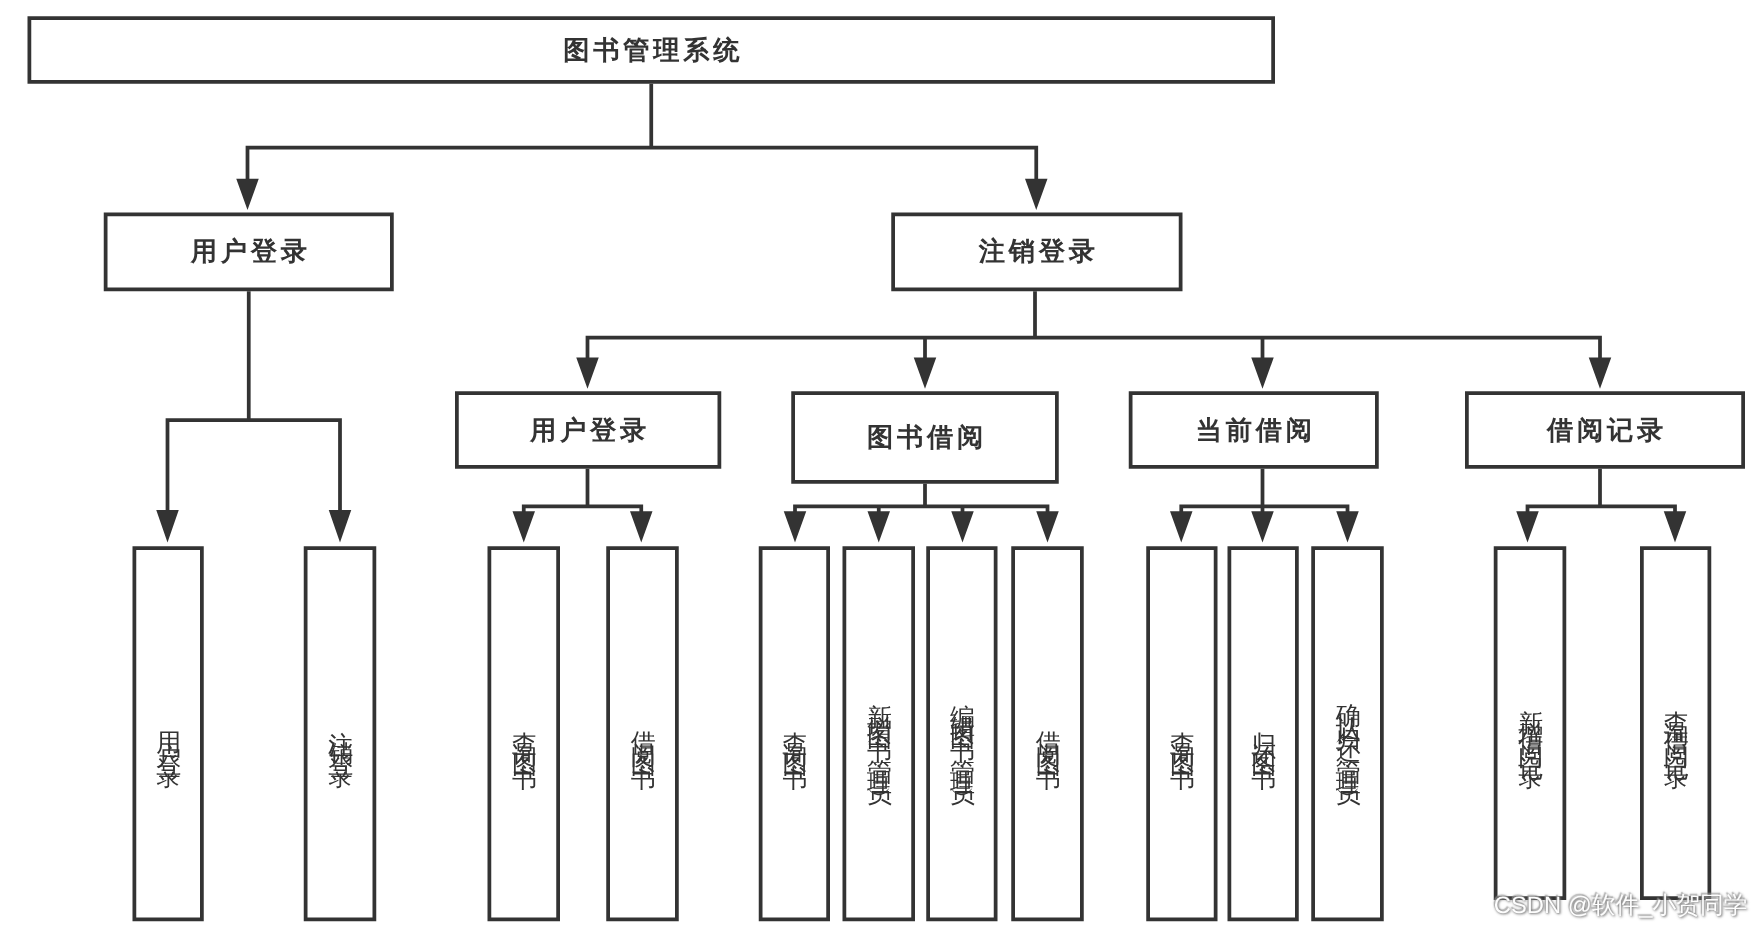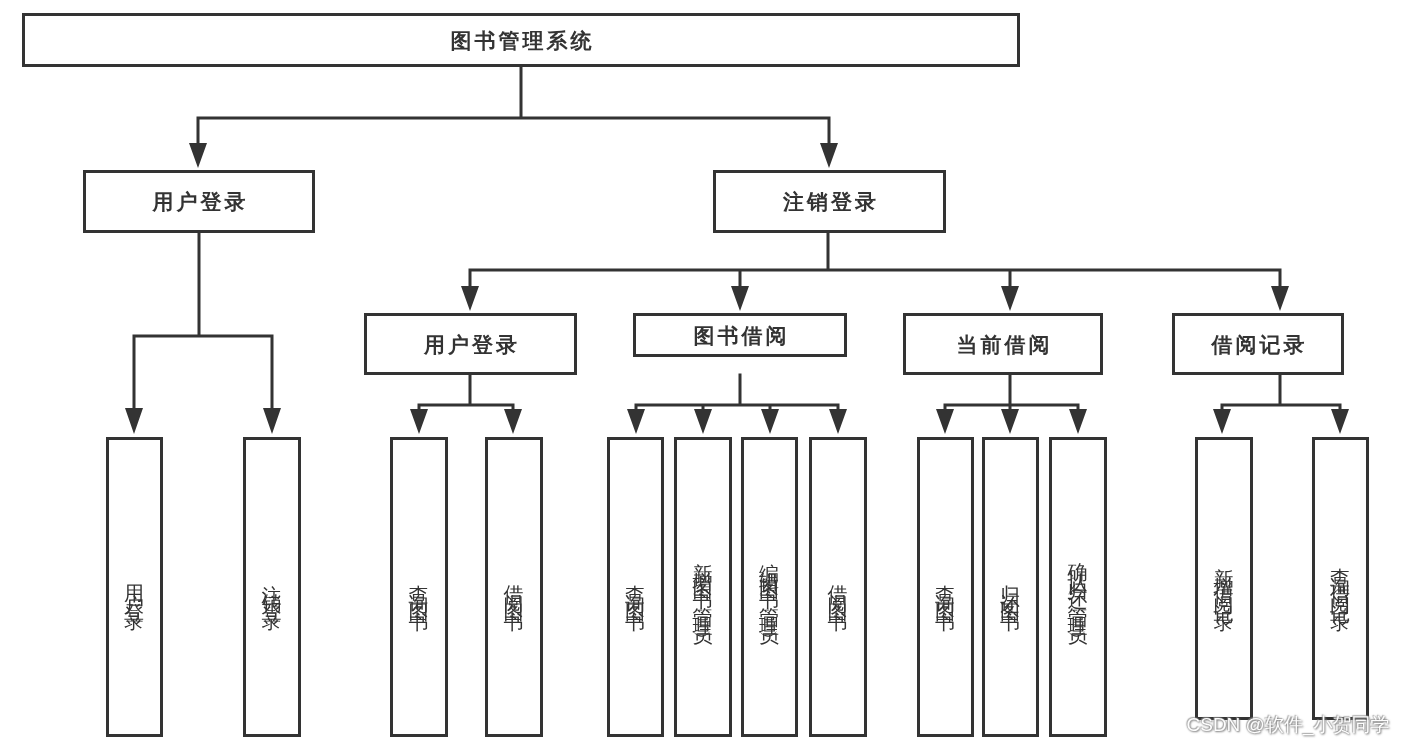--- a/index.html
+++ b/index.html
@@ -55,21 +55,21 @@
     letter-spacing: 9px;
     line-height: 1;
     color: #333333;
     white-space: nowrap;
   }
   .watermark {
     position: absolute;
     left: 1178px;
     top: 712px;
     width: 220px;
-    text-align: center;
+    text-align: right;
     font-size: 19px;
     line-height: 26px;
     color: #fdfdfd;
     text-shadow: 1px 1px 2px rgba(125,125,125,0.95),
                  -1px -1px 1px rgba(150,150,150,0.7),
                  0 0 2px rgba(130,130,130,0.9);
     white-space: nowrap;
     z-index: 10;
   }
 </style>
@@ -117,27 +117,27 @@
   <div class="hnode" style="left:83px;top:170px;width:232px;height:63px">
     <span class="hlabel">用户登录</span>
   </div>
   <div class="hnode" style="left:713px;top:170px;width:233px;height:63px">
     <span class="hlabel">注销登录</span>
   </div>
 
   <div class="hnode" style="left:364px;top:313px;width:213px;height:62px">
     <span class="hlabel">用户登录</span>
   </div>
-  <div class="hnode" style="left:633px;top:313px;width:214px;height:44px">
+  <div class="hnode" style="left:633px;top:313px;width:214px;height:74px">
     <span class="hlabel">图书借阅</span>
   </div>
   <div class="hnode" style="left:903px;top:313px;width:200px;height:62px">
     <span class="hlabel">当前借阅</span>
   </div>
-  <div class="hnode" style="left:1172px;top:313px;width:172px;height:62px">
+  <div class="hnode" style="left:1172px;top:313px;width:224px;height:62px">
     <span class="hlabel">借阅记录</span>
   </div>
 
   <div class="vnode" style="left:106px;top:437px;width:57px;height:300px">
     <span class="vlabel">用户登录</span>
   </div>
   <div class="vnode" style="left:243px;top:437px;width:58px;height:300px">
     <span class="vlabel">注销登录</span>
   </div>
 

